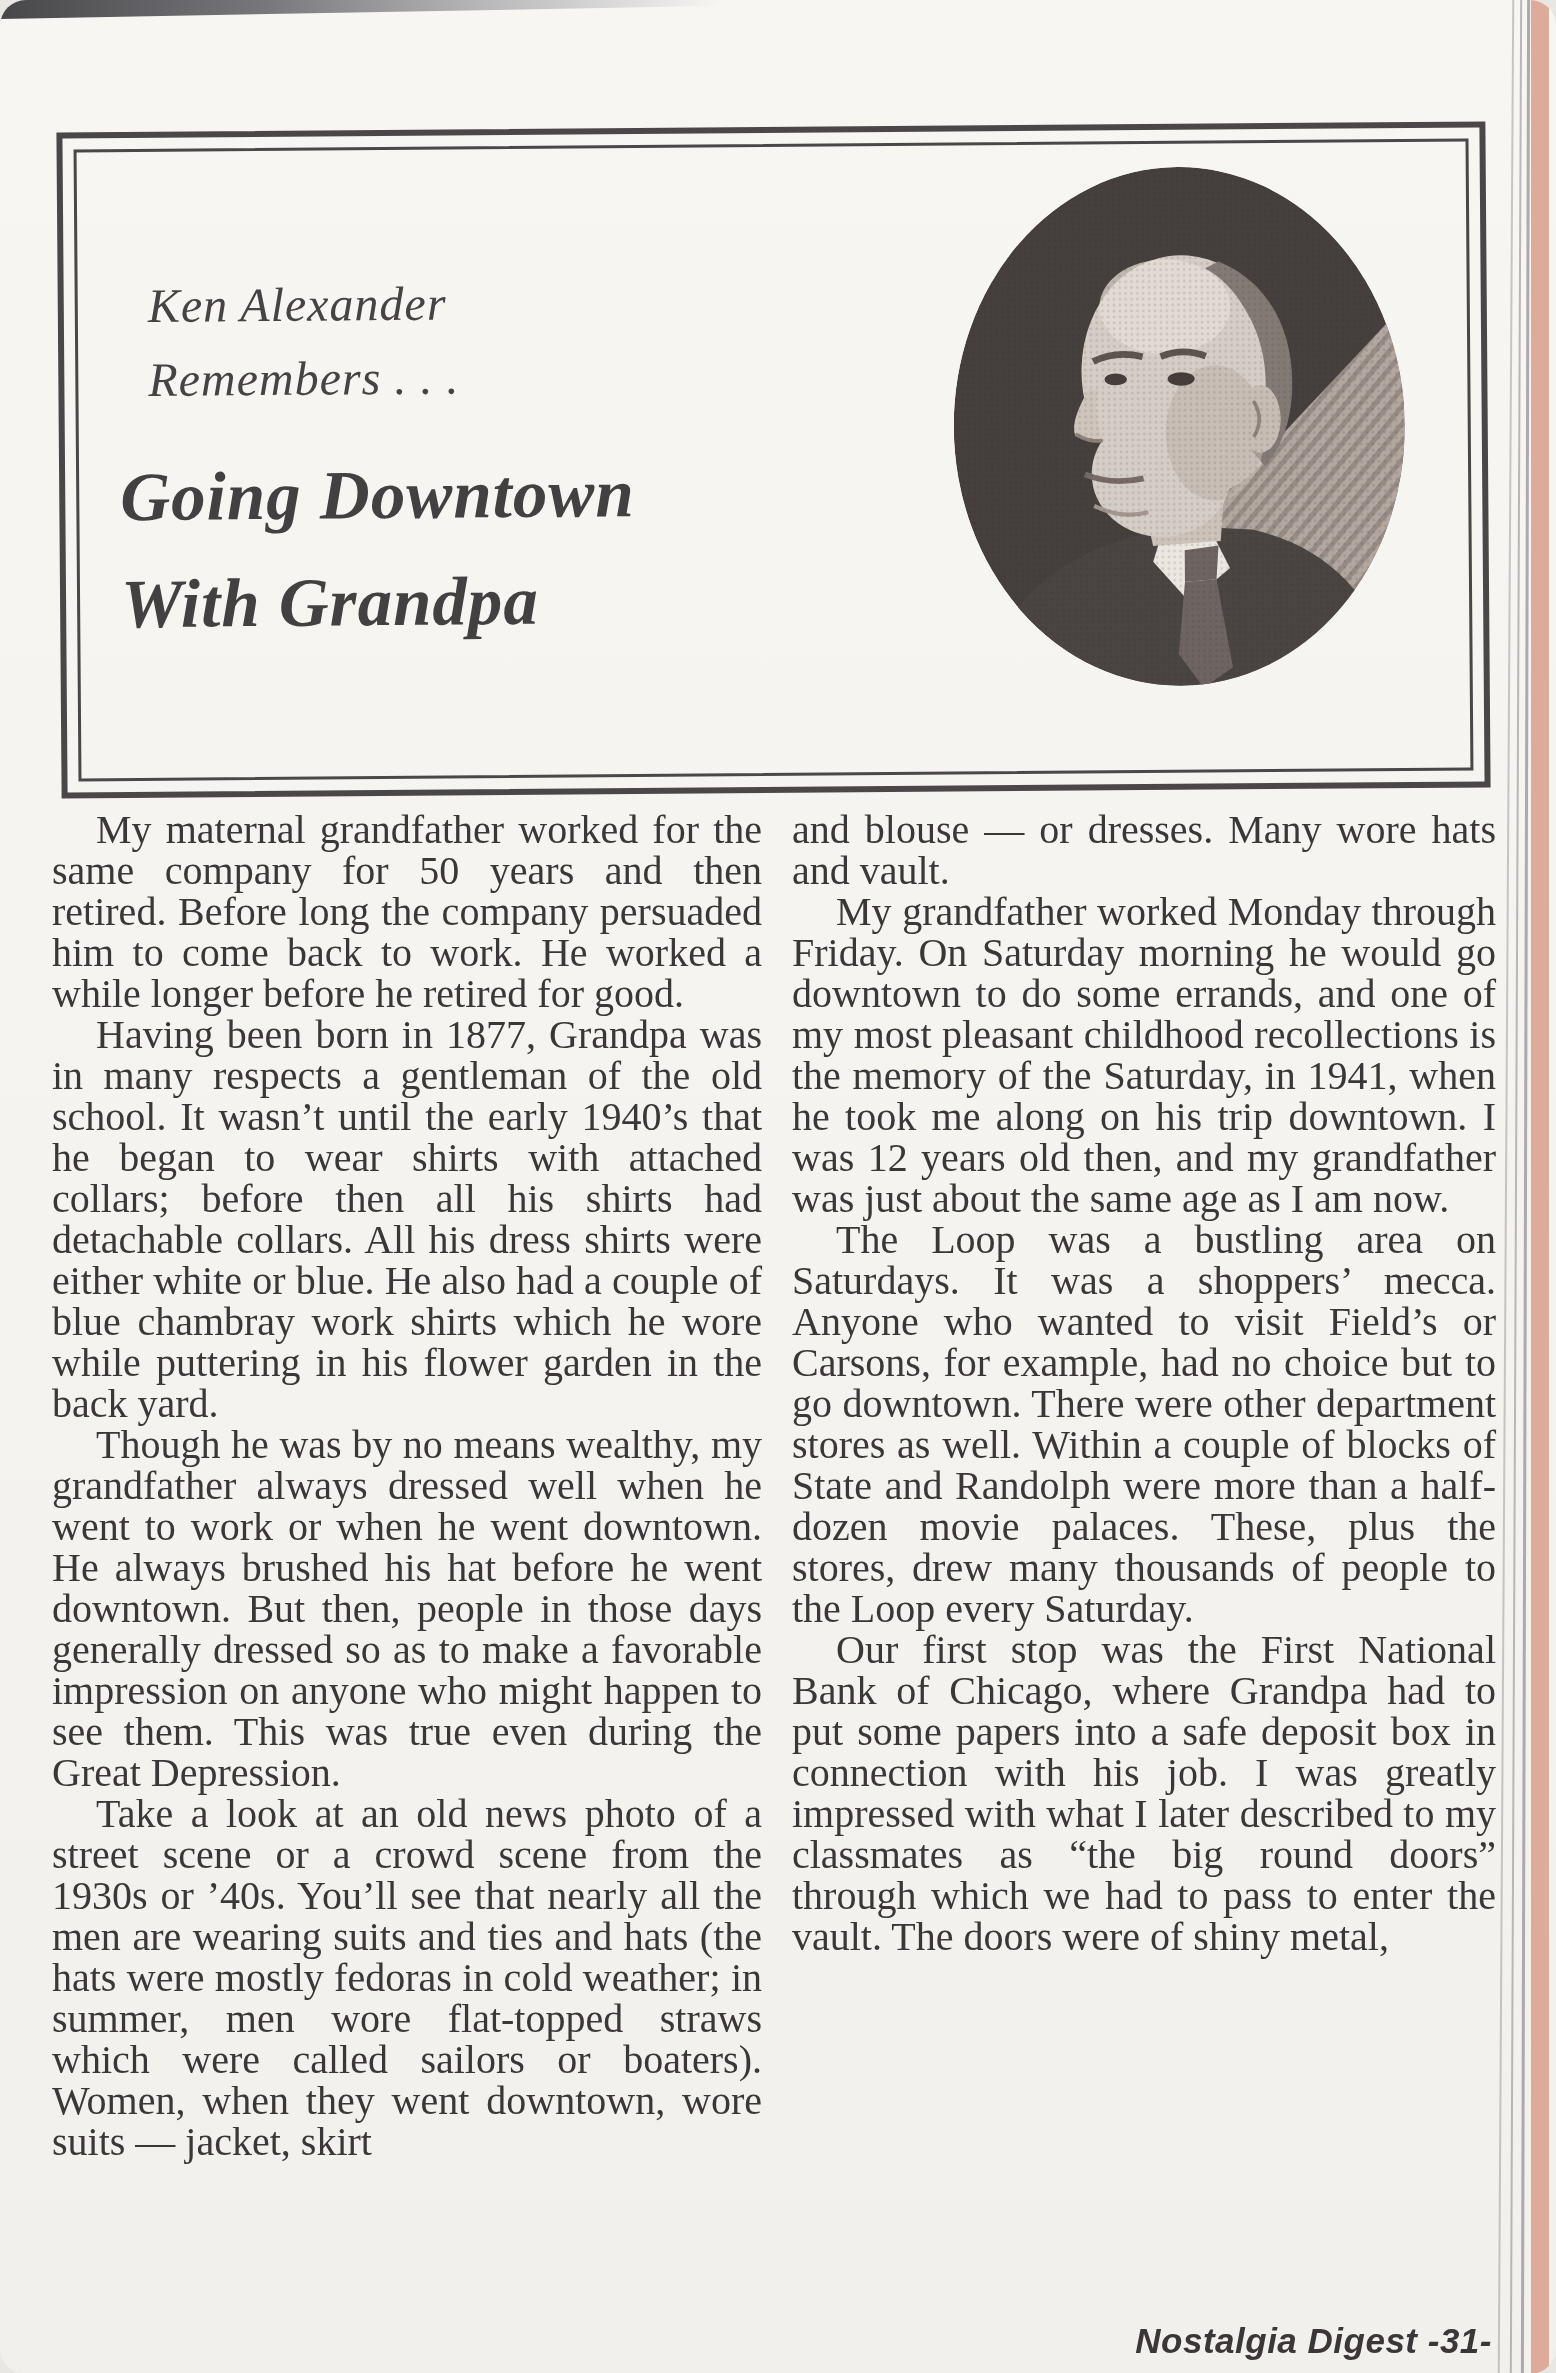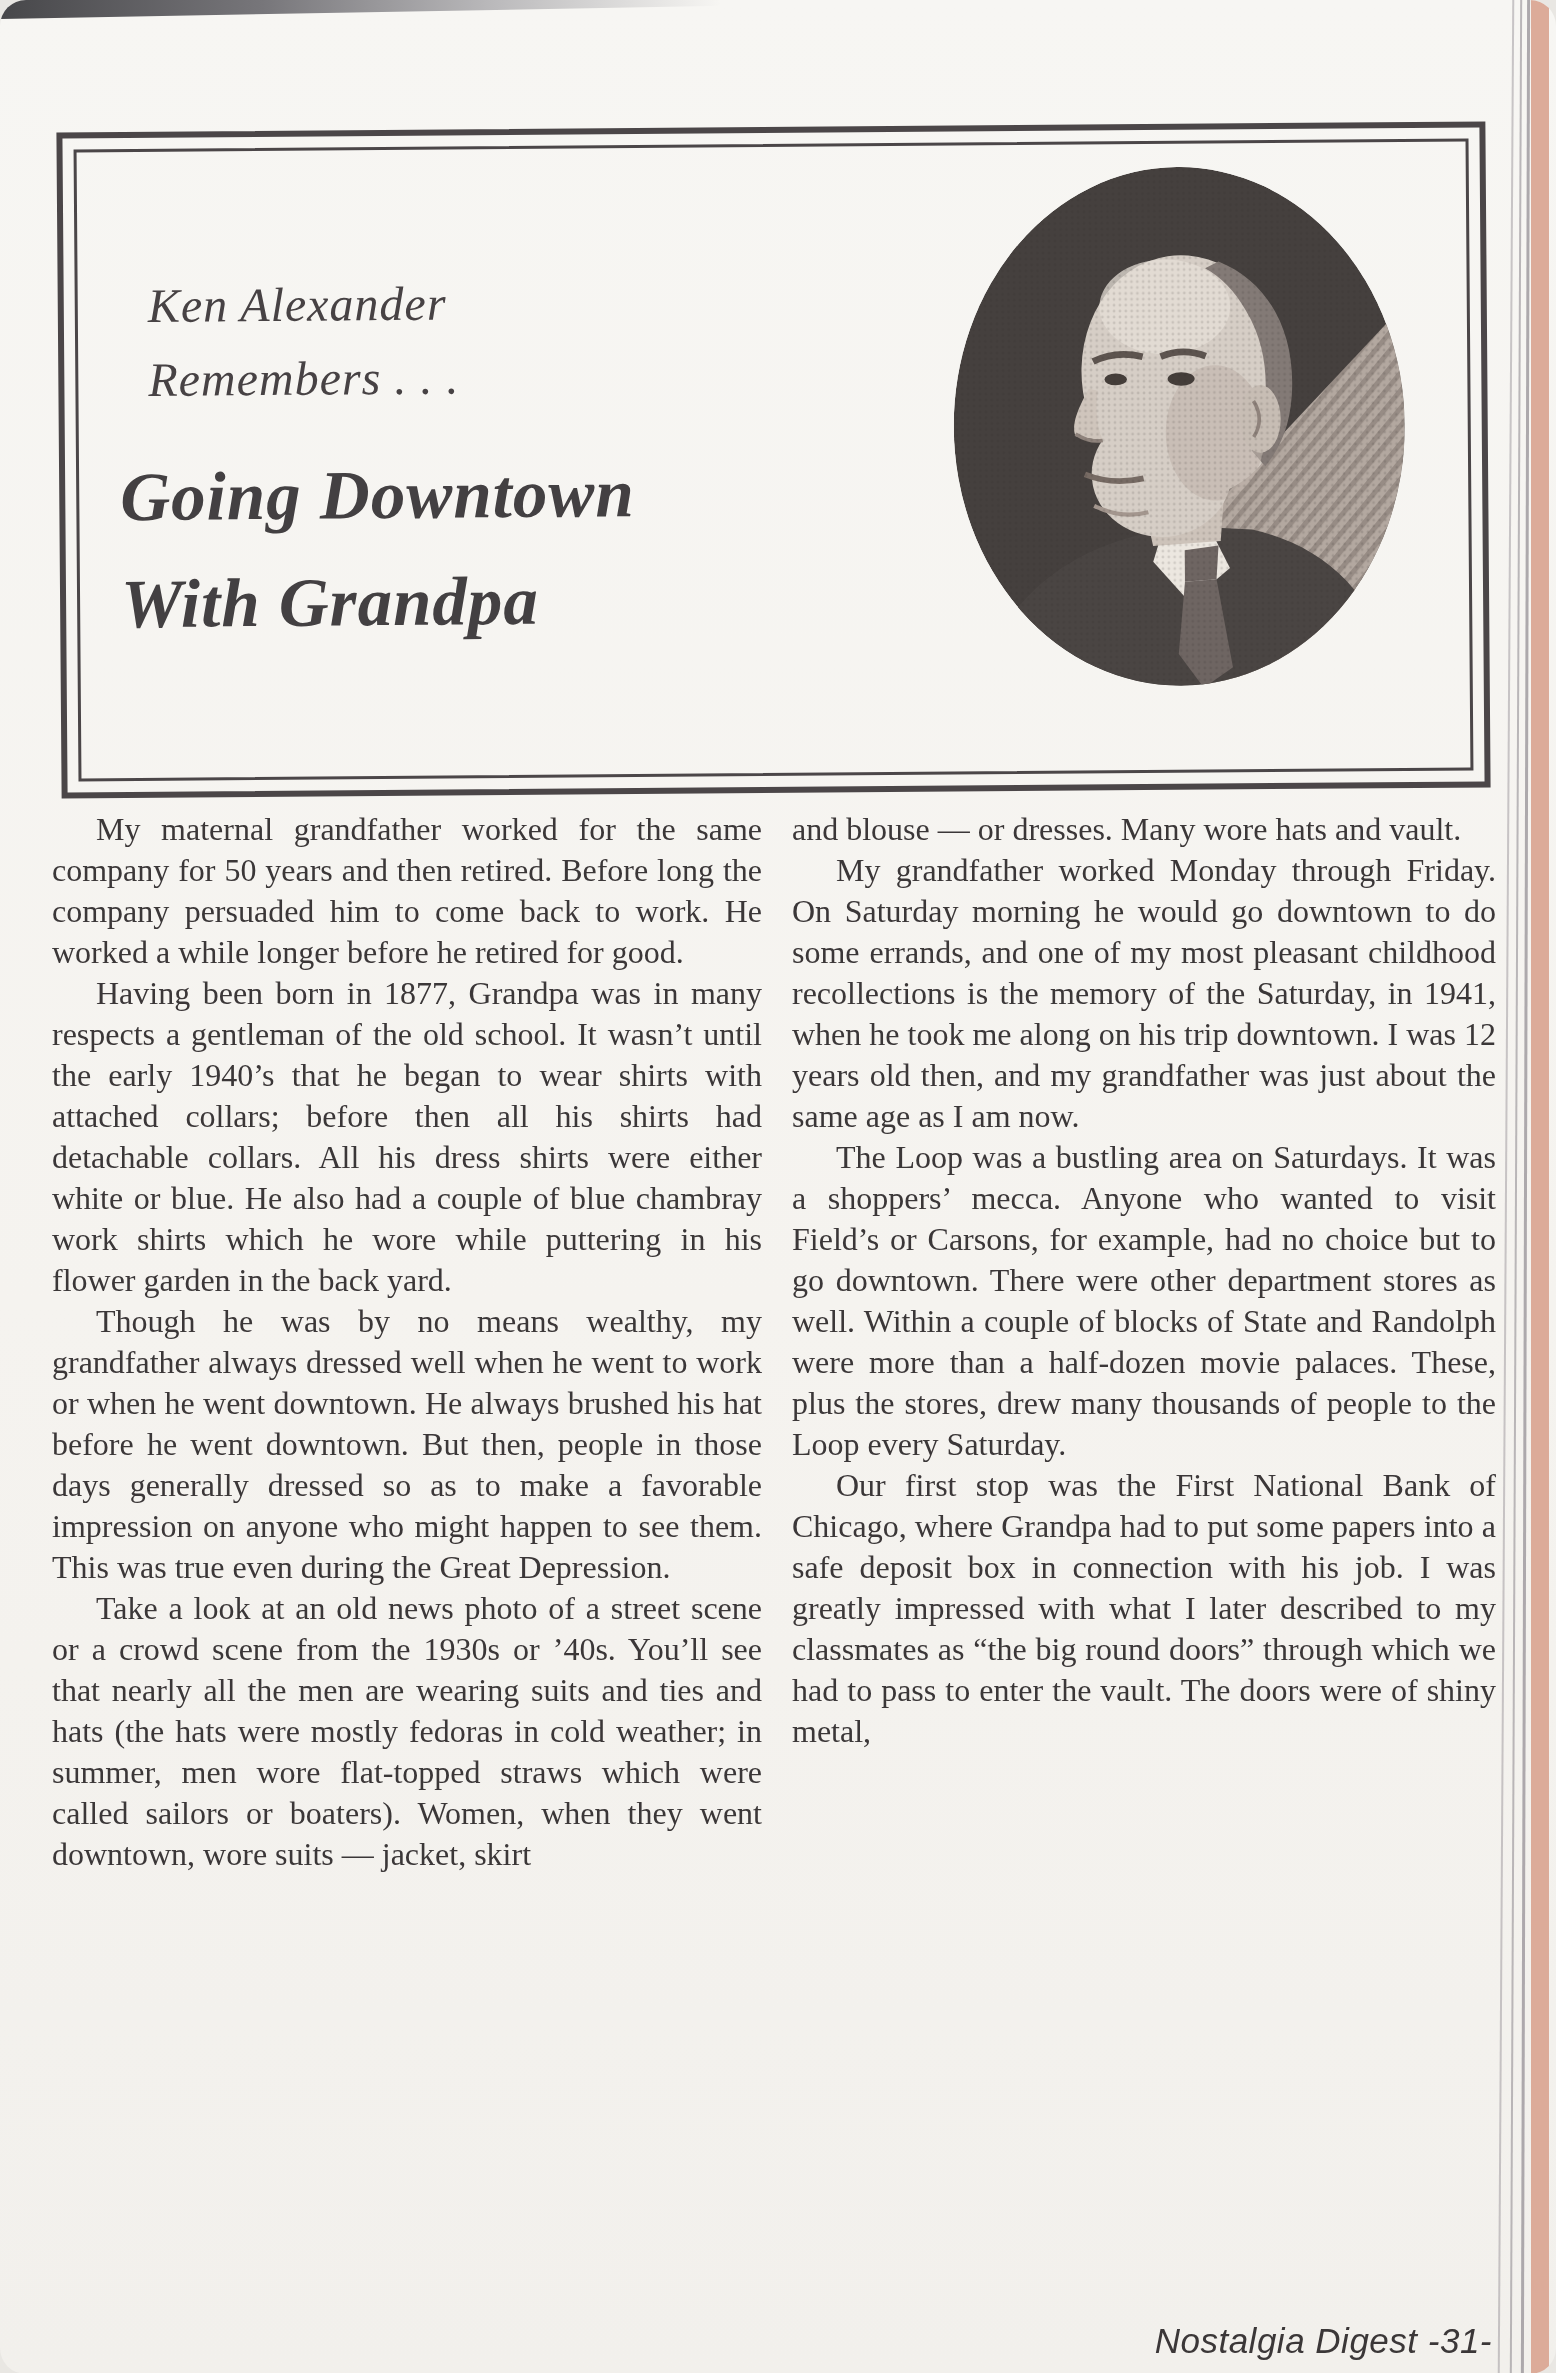--- a/index.html
+++ b/index.html
@@ -45,32 +45,32 @@
   }
   .title{
     position:absolute;left:55px;top:306px;margin:0;
     font-style:italic;font-weight:bold;font-size:69px;line-height:107px;
     color:#434042;letter-spacing:1px;
   }
   .portrait{position:absolute;left:889px;top:36px;width:451px;height:521px;}
   
   .col{
     position:absolute;top:809px;
-    font-size:32px;line-height:41px;color:#3b3738;
+    font-size:40px;line-height:41px;color:#3b3738;
     text-align:justify;
   }
   .col-left{left:52px;width:710px;}
   .col-right{left:792px;width:704px;}
   .col p{margin:0;text-indent:44px;}
   .col p.cont{text-indent:0;}
   .footer{
     position:absolute;left:792px;top:2321px;width:700px;
     text-align:right;
     font-family:"Liberation Sans", sans-serif;
-    font-style:italic;font-weight:400;
+    font-style:italic;font-weight:700;
     font-size:35px;color:#3b3738;letter-spacing:0.5px;
   }
 </style>
 </head>
 <body>
 
 <div class="page">
 
   <div class="scan-shadow-top"></div>
   <div class="curl-line curl-1"></div>

